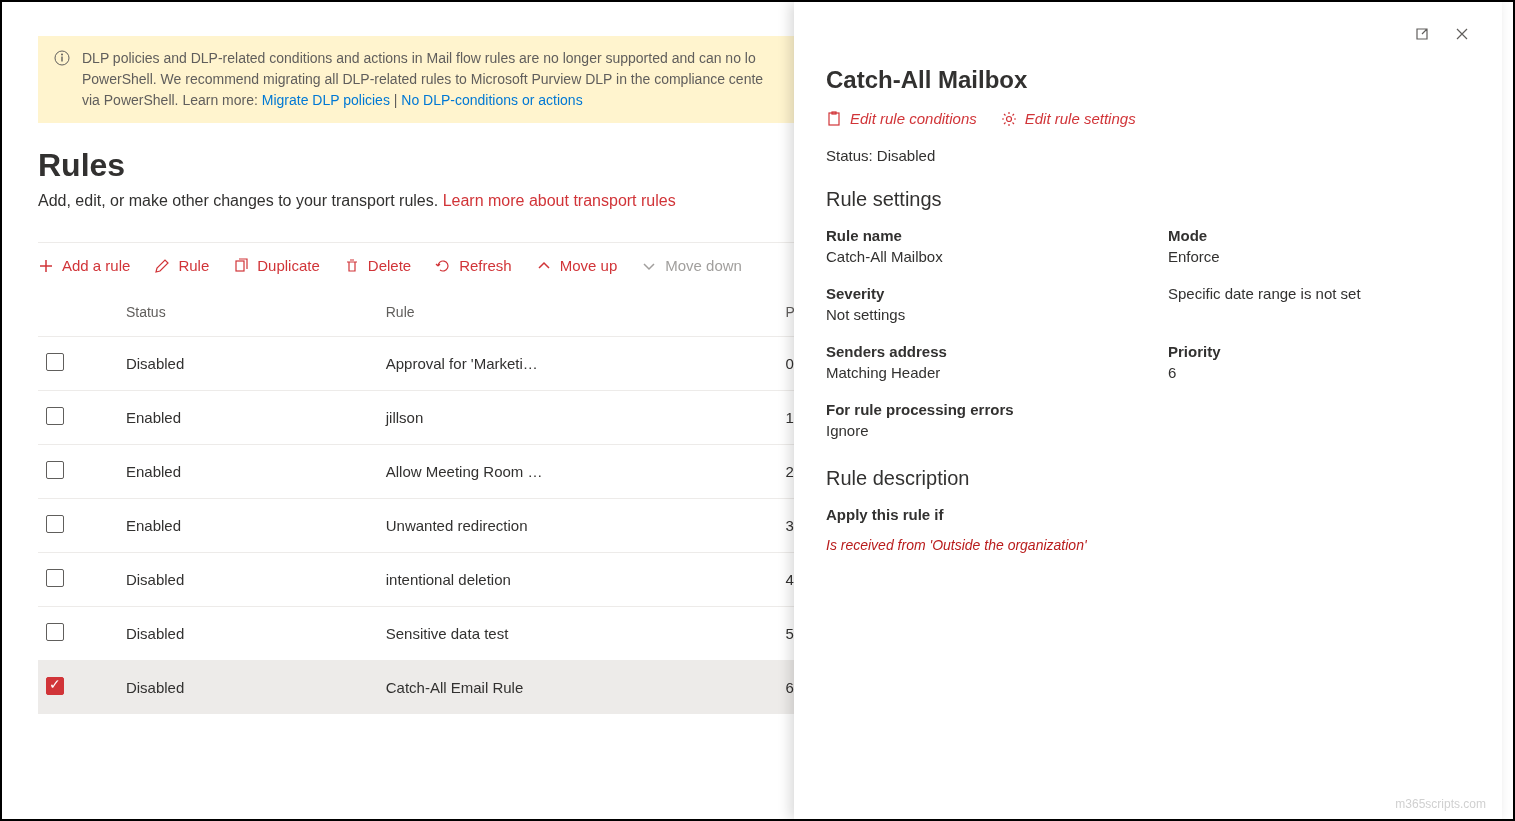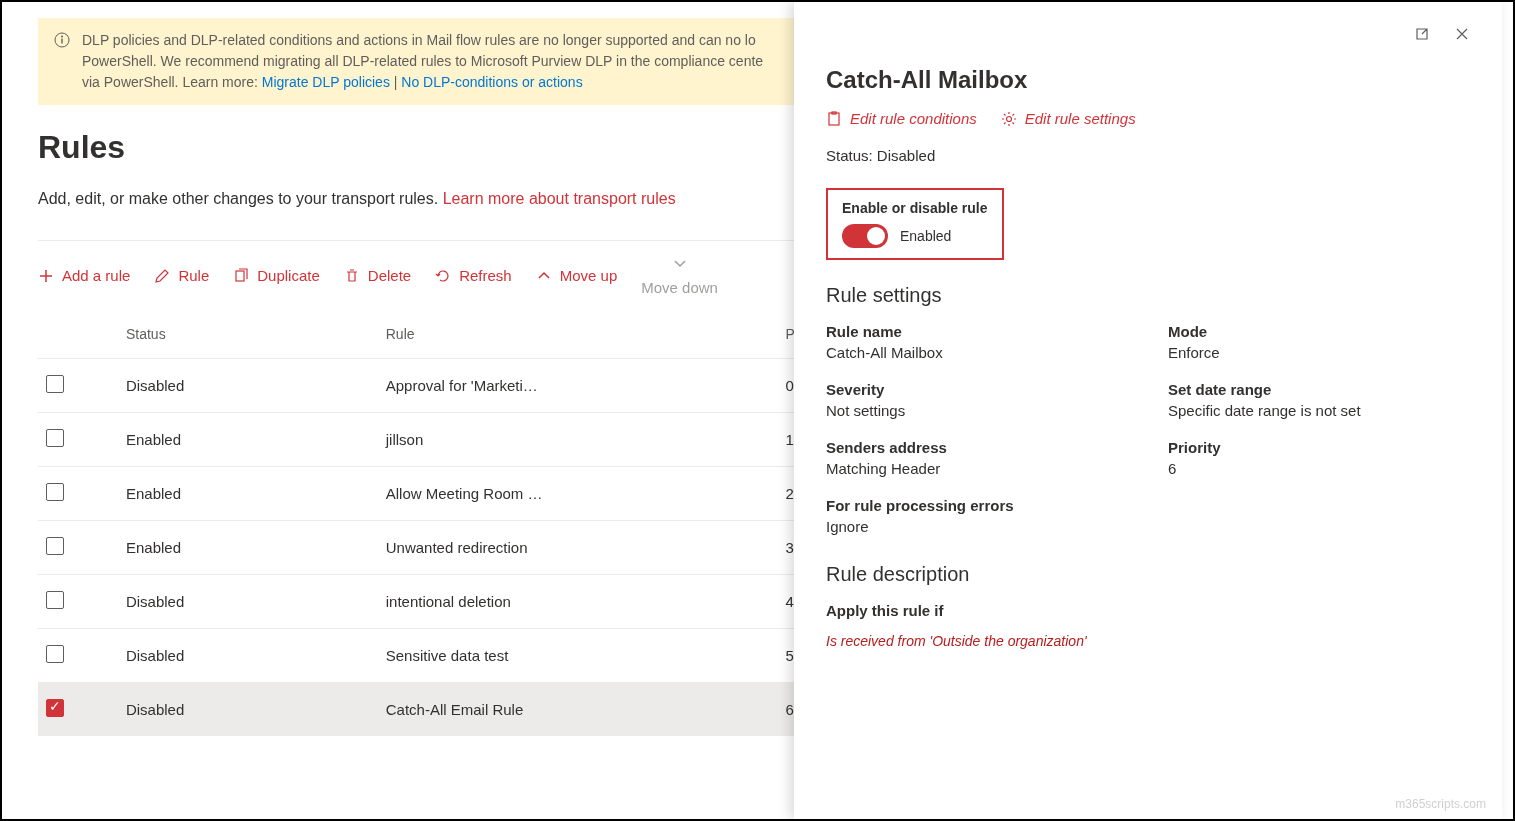--- a/index.html
+++ b/index.html
@@ -1,27 +1,27 @@
 <!DOCTYPE html>
 <html><head>
   <meta charset="utf-8">
   <style>
     * { box-sizing: border-box; margin: 0; padding: 0; }
     body { font-family: 'Segoe UI', Tahoma, sans-serif; font-size: 14px; color: #323130; background: #fff; width: 1515px; height: 821px; overflow: hidden; border: 2px solid #000; position: relative; }
-    .main-area { padding: 16px 36px; width: 100%; height: 100%; }
+    .main-area { padding: 34px 36px; width: 100%; height: 100%; }
     .banner { background: #fff4ce; padding: 12px 16px; display: flex; gap: 12px; margin-bottom: 24px; }
     .banner-icon { width: 16px; height: 16px; flex-shrink: 0; margin-top: 2px; }
     .banner-text { line-height: 1.5; color: #605e5c; }
     .banner-text a { color: #0078d4; text-decoration: none; }
-    h1 { font-size: 32px; font-weight: 700; margin-bottom: 24px; }
+    h1 { font-size: 32px; font-weight: 700; margin-bottom: 8px; }
     .intro { font-size: 16px; color: #323130; margin-bottom: 32px; }
     .intro a { color: #d13438; text-decoration: none; }
     .toolbar { border-top: 1px solid #edebe9; padding: 14px 0; display: flex; gap: 24px; align-items: center; text-align: right; }
     .tool-btn { display: inline-flex; align-items: center; gap: 8px; color: #d13438; cursor: pointer; font-size: 15px; }
-    .tool-btn.disabled { color: #a19f9d; flex-direction: column; }
+    .tool-btn.disabled { color: #a19f9d; }
     .tool-icon { width: 16px; height: 16px; }
     table { width: 100%; border-collapse: collapse; }
     th { text-align: left; padding: 16px 8px; font-weight: 400; color: #605e5c; font-size: 14px; }
     td { padding: 16px 8px; border-top: 1px solid #edebe9; font-size: 15px; }
     tr.selected td { background: #edebe9; }
     .checkbox { width: 18px; height: 18px; border: 1px solid #605e5c; border-radius: 2px; display: inline-block; }
     .checkbox.checked { background: #d13438; border-color: #d13438; position: relative; }
     .checkbox.checked::after { content: '✓'; color: #fff; position: absolute; top: -2px; left: 2px; font-size: 14px; }
     .stop-icon { font-size: 16px; color: #605e5c; }
     .panel { position: absolute; right: 11px; top: 0; width: 708px; height: 100%; background: #fff; box-shadow: -4px 0 12px rgba(0,0,0,0.15); padding: 24px 32px; overflow: hidden; }
@@ -212,44 +212,36 @@
     <span class="panel-link">
       <svg class="tool-icon" viewBox="0 0 16 16">
           <circle cx="8" cy="8" r="2.5" fill="none" stroke="#d13438" stroke-width="1.2"></circle>
           <path d="M8 1v2M8 13v2M1 8h2M13 8h2M3 3l1.5 1.5M11.5 11.5L13 13M3 13l1.5-1.5M11.5 4.5L13 3" stroke="#d13438" stroke-width="1.2"></path>
         </svg>
       <span>Edit rule settings</span>
     </span>
   </div>
   <div class="status-line"><span>Status: </span><span>Disabled</span></div>
 
-  <div class="toggle-box">
-    <div class="toggle-title">Enable or disable rule</div>
-    <div class="toggle-row">
-      <div class="toggle"></div>
-      <span>Enabled</span>
-    </div>
-  </div>
 
   <div class="section-title">Rule settings</div>
   <div class="settings-grid" id="settings-grid">
       <div>
         <div class="setting-label">Rule name</div>
         <div class="setting-value">Catch-All Mailbox</div>
       </div>
       <div>
         <div class="setting-label">Mode</div>
         <div class="setting-value">Enforce</div>
       </div>
       <div>
         <div class="setting-label">Severity</div>
         <div class="setting-value">Not settings</div>
       </div>
       <div>
-        <div class="setting-label">Set date range</div>
         <div class="setting-value">Specific date range is not set</div>
       </div>
       <div>
         <div class="setting-label">Senders address</div>
         <div class="setting-value">Matching Header</div>
       </div>
       <div>
         <div class="setting-label">Priority</div>
         <div class="setting-value">6</div>
       </div>

